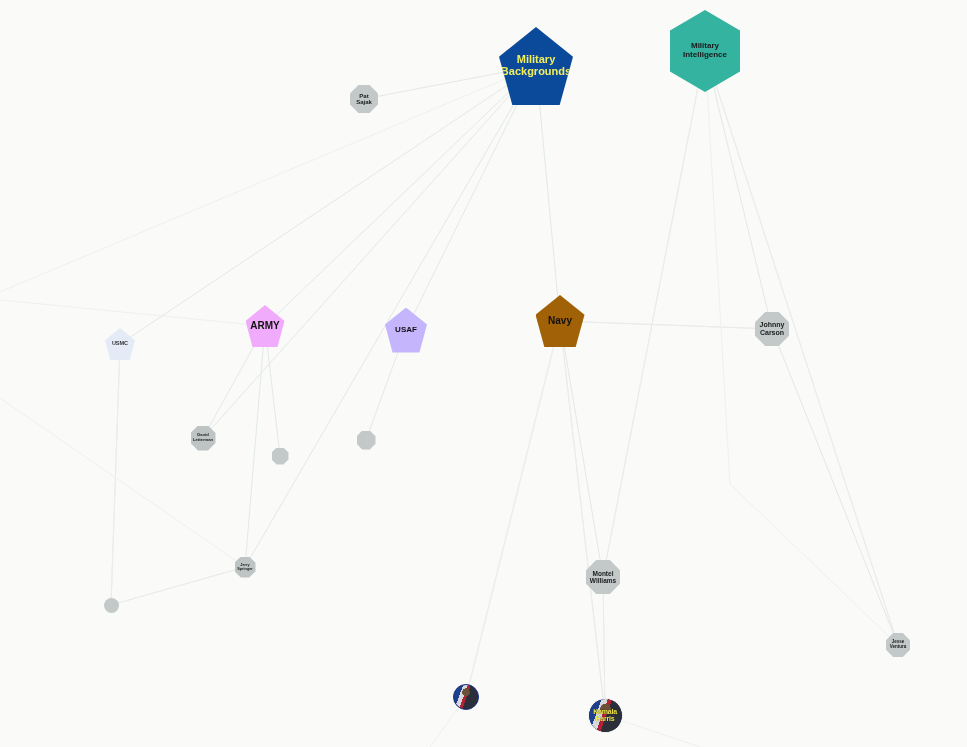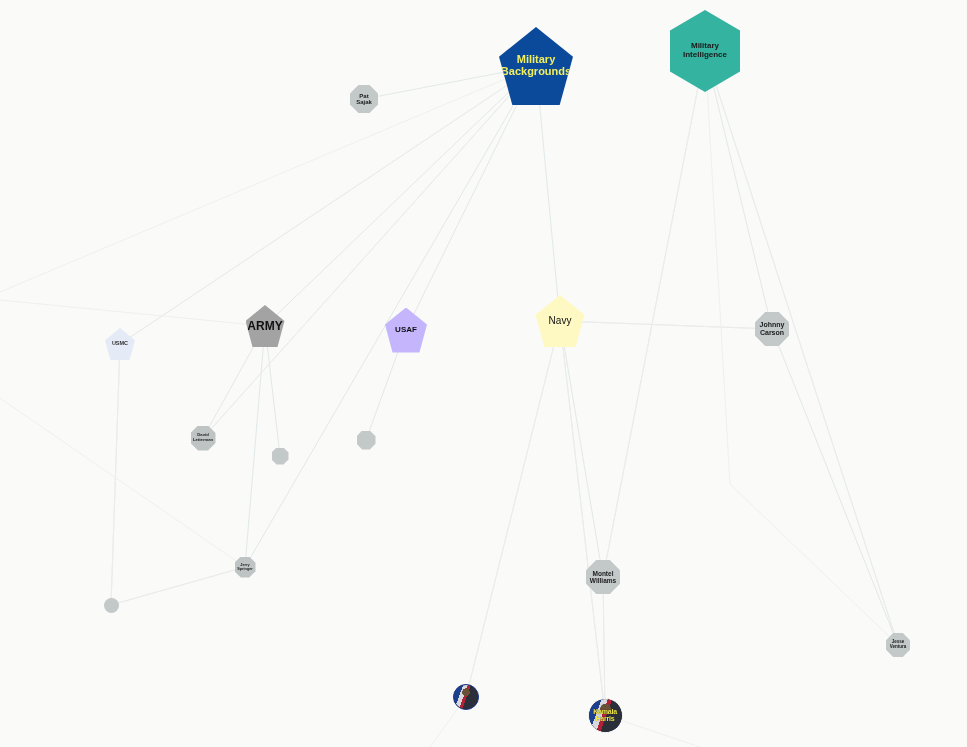--- a/index.html
+++ b/index.html
@@ -142,27 +142,27 @@
 
   <div id="node-layer">
       <div class="node shape-pentagon" style="left: 499px; top: 27px; width: 74px; height: 78px; background: rgb(11, 74, 155); color: rgb(242, 239, 94); font-size: 11px; font-weight: bold;">
         <span class="lbl">Military
 Backgrounds</span>
       </div>
       <div class="node shape-hexagon" style="left: 670px; top: 10px; width: 70px; height: 82px; background: rgb(52, 179, 160); color: rgb(26, 26, 26); font-size: 8px; font-weight: bold;">
         <span class="lbl">Military
 Intelligence</span>
       </div>
-      <div class="node shape-pentagon" style="left: 535.5px; top: 295px; width: 49px; height: 52px; background: #fef9c3; color: rgb(17, 17, 17); font-size: 10px; font-weight: normal;">
+      <div class="node shape-pentagon" style="left: 535.5px; top: 295px; width: 49px; height: 52px; background: #a16207; color: rgb(17, 17, 17); font-size: 10px; font-weight: bold;">
         <span class="lbl">Navy</span>
       </div>
       <div class="node shape-pentagon" style="left: 385px; top: 307.5px; width: 42px; height: 45px; background: #c4b5fd; color: rgb(17, 17, 17); font-size: 8px; font-weight: bold;">
         <span class="lbl">USAF</span>
       </div>
-      <div class="node shape-pentagon" style="left: 245.5px; top: 305px; width: 39px; height: 42px; background: #a3a3a3; color: rgb(17, 17, 17); font-size: 12px; font-weight: bold;">
+      <div class="node shape-pentagon" style="left: 245.5px; top: 305px; width: 39px; height: 42px; background: #f0abfc; color: rgb(17, 17, 17); font-size: 10px; font-weight: bold;">
         <span class="lbl">ARMY</span>
       </div>
       <div class="node shape-pentagon" style="left: 105px; top: 328px; width: 30px; height: 32px; background: rgb(228, 235, 247); color: rgb(51, 51, 51); font-size: 5.5px; font-weight: bold;">
         <span class="lbl">USMC</span>
       </div>
       <div class="node shape-octagon" style="left: 350px; top: 85px; width: 28px; height: 28px; background: rgb(195, 201, 201); color: rgb(26, 26, 26); font-size: 6px; font-weight: bold;">
         <span class="lbl">Pat
 Sajak</span>
       </div>
       <div class="node shape-octagon" style="left: 755px; top: 312px; width: 34px; height: 34px; background: rgb(195, 201, 201); color: rgb(26, 26, 26); font-size: 7px; font-weight: bold;">

